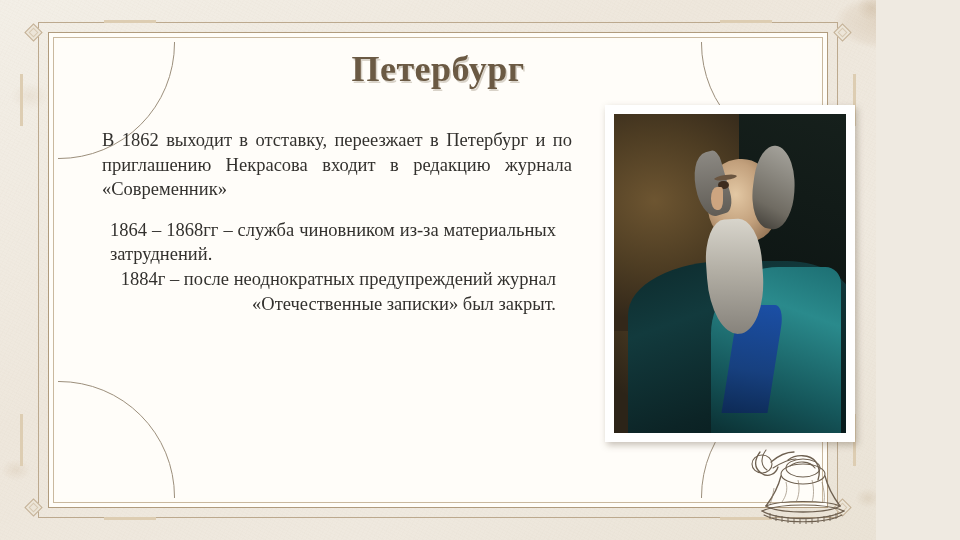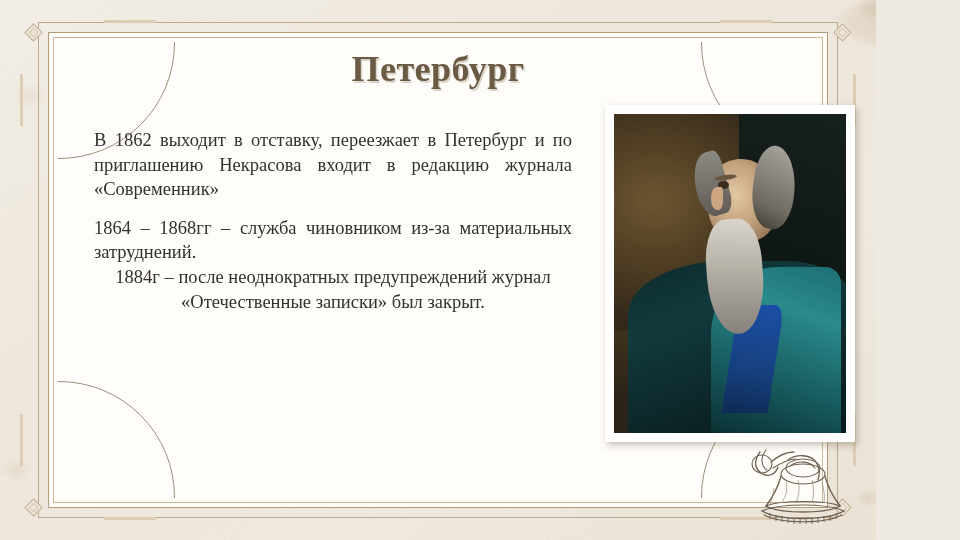--- a/index.html
+++ b/index.html
@@ -90,24 +90,24 @@
     color:#6b5a44;
     text-shadow:1.5px 1.5px 0 rgba(120,104,80,.28);
     font-family:"Liberation Serif", serif;
   }
 
   
   .body-col{
     position:absolute;left:94px;top:128px;width:478px;
     color:#33312e;font-size:18.5px;line-height:1.33;
   }
-  .p1{text-align:justify;margin:0 0 14px 0;}
-  .blk{margin:0;}
+  .p1{text-align:justify;margin:0 0 14px 8px;}
+  .blk{margin:16px;}
   .blk p{margin:0;text-align:justify;}
-  .blk p:last-child{text-align:center;}
+  .blk p:last-child{text-align:right;}
 
   
   .photo{
     position:absolute;left:605px;top:105px;width:250px;height:337px;
     background:#ffffff;padding:9px;box-sizing:border-box;
     box-shadow:2px 3px 7px rgba(90,75,55,.35);
   }
   .photo-img{position:relative;width:100%;height:100%;overflow:hidden;
     background:
       radial-gradient(ellipse 120px 150px at 28% 46%, #5e4a2c 0%, #4a3a22 48%, #2c2418 100%),

